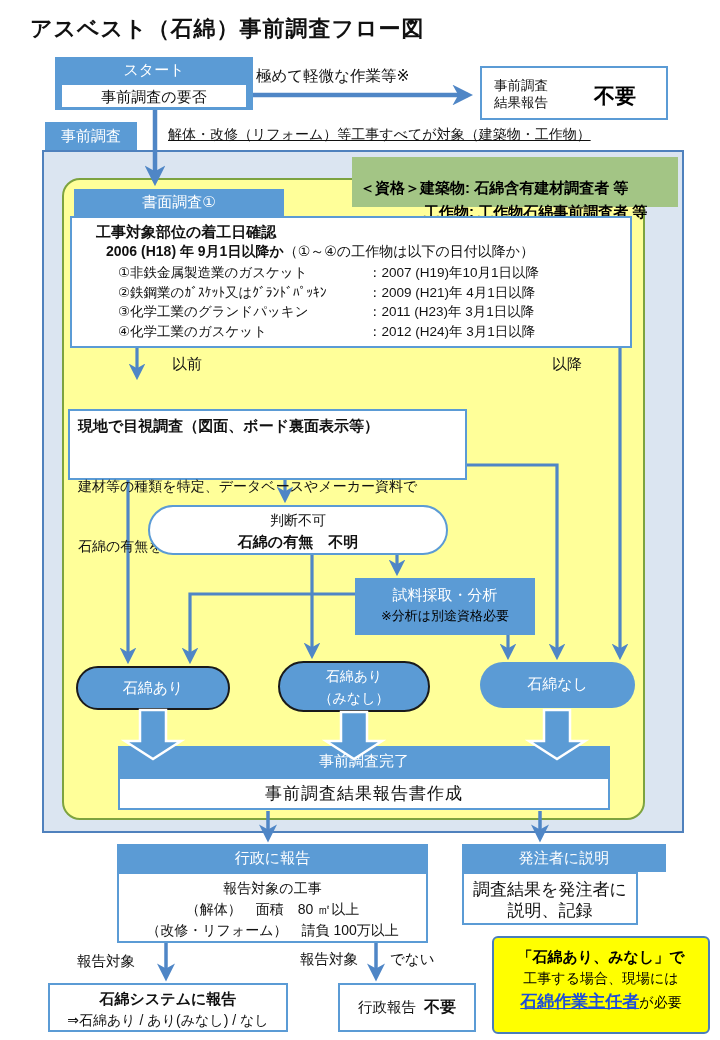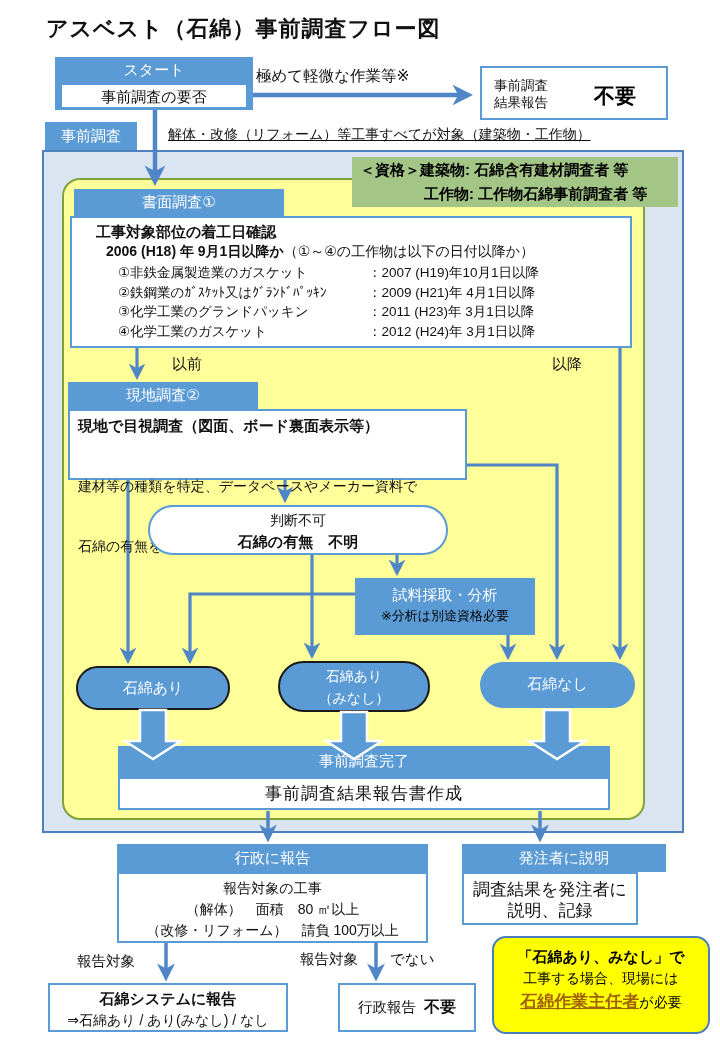--- a/index.html
+++ b/index.html
@@ -3,34 +3,34 @@
 <meta charset="utf-8">
 <style>
   html,body{margin:0;padding:0;background:#fff;}
   body{font-family:"Liberation Sans","DejaVu Sans",sans-serif;color:#111;}
   #stage{position:relative;width:720px;height:1040px;background:#fff;overflow:hidden;}
   .abs{position:absolute;}
   .blue{background:#5b9bd5;color:#fff;}
   .whitebox{background:#fff;border:2px solid #5b9bd5;box-sizing:border-box;}
   .ctr{text-align:center;}
   .b{font-weight:bold;}
-  #title{left:30px;top:14px;font-size:22px;font-weight:bold;letter-spacing:1px;margin-left:16px;}
+  #title{left:30px;top:14px;font-size:22px;font-weight:bold;letter-spacing:1px;}
   
   #start-box{left:55px;top:57px;width:198px;height:53px;}
   #start-box .hd{position:absolute;left:0;top:0;width:100%;height:28px;line-height:26px;font-size:15px;text-align:center;}
   #start-inner{left:60px;top:83px;width:188px;height:26px;line-height:23px;font-size:15px;text-align:center;}
   #minor-label{left:256px;top:66px;width:210px;font-size:15.5px;}
   #no-report{left:480px;top:66px;width:188px;height:54px;}
   #no-report .sm{position:absolute;left:12px;top:9px;font-size:13.5px;line-height:17px;}
   #no-report .big{position:absolute;left:112px;top:14px;font-size:21px;font-weight:bold;color:#000;}
   #survey-tag{left:45px;top:122px;width:92px;height:28px;line-height:28px;font-size:15px;text-align:center;}
   #scope-note{left:168px;top:126px;width:540px;font-size:14px;text-decoration:underline;}
   
   #container{left:42px;top:150px;width:642px;height:683px;background:#dbe5f1;border:2px solid #4f81bd;box-sizing:border-box;}
-  #qual-box{left:352px;top:157px;width:326px;height:50px;background:#a3c585;color:#000;font-weight:bold;font-size:15px;line-height:24px;padding-top:1px;box-sizing:border-box;}
+  #qual-box{left:352px;top:157px;width:326px;height:50px;background:#a3c585;color:#000;font-weight:bold;font-size:15px;line-height:24px;padding-top:19px;box-sizing:border-box;}
   #qual-box .l1{padding-left:8px;}
   #qual-box .l2{padding-left:72px;}
   #yellow{left:62px;top:178px;width:583px;height:642px;background:#ffff99;border:2.5px solid #7da33f;border-radius:18px;box-sizing:border-box;}
   
   #doc-hd{left:74px;top:189px;width:210px;height:27px;line-height:26px;font-size:15px;text-align:center;}
   #doc-body{left:70px;top:216px;width:562px;height:132px;padding:5px 24px;}
   #doc-body .t1{font-size:15px;font-weight:bold;}
   #doc-body .t2{font-size:14px;padding-left:10px;margin:1px 0 2px;}
   #doc-body .row{display:flex;font-size:13.5px;line-height:19.5px;padding-left:22px;}
   #doc-body .row .lab{width:250px;}
@@ -63,25 +63,25 @@
   #owner-hd{left:462px;top:844px;width:204px;height:28px;line-height:27px;font-size:15px;text-align:center;}
   #owner-body{left:462px;top:872px;width:176px;height:53px;font-size:17px;line-height:21px;text-align:center;padding-top:5px;}
   #target-label{left:77px;top:952px;font-size:14.5px;}
   #notarget-label1{left:300px;top:950px;font-size:14.5px;}
   #notarget-label2{left:390px;top:950px;font-size:14.5px;}
   #sys-box{left:48px;top:983px;width:240px;height:49px;text-align:center;}
   #sys-box .t1{font-size:15px;font-weight:bold;line-height:22px;padding-top:3px;}
   #sys-box .t2{font-size:14px;line-height:20px;}
   #noadmin-box{left:338px;top:983px;width:138px;height:49px;display:flex;align-items:center;justify-content:center;font-size:14.5px;}
   #noadmin-box .bold{font-weight:bold;font-size:16px;margin-left:8px;}
-  #note-box{left:492px;top:936px;width:218px;height:98px;background:#ffff00;border:2.5px solid #4a7ebb;border-radius:14px;box-sizing:border-box;text-align:center;color:#000;}
+  #note-box{left:492px;top:936px;width:218px;height:98px;background:#ffff00;border:2.5px solid #4a7ebb;border-radius:6px;box-sizing:border-box;text-align:center;color:#000;}
   #note-box .t1{font-size:15px;font-weight:bold;line-height:23px;padding-top:7px;}
   #note-box .t2{font-size:14px;line-height:20px;}
   #note-box .t3{font-size:14px;line-height:27px;}
-  #note-box .red{color:#a16207;font-weight:bold;font-size:17px;text-decoration:underline;text-align:right;}
+  #note-box .red{color:#1d4ed8;font-weight:bold;font-size:17px;text-decoration:underline;text-align:right;}
   svg.lines{position:absolute;left:0;top:0;pointer-events:none;}
   #flow-svg{z-index:5;}
   #fat-svg{z-index:20;}
   .z10{z-index:10;}
   .z1{z-index:1;}
   .z2{z-index:2;}
 </style>
 </head>
 <body>
 
@@ -168,21 +168,20 @@
         <span>：2011 (H23)年 3月1日以降</span>
       </div>
     <div class="row">
         <span class="lab">④化学工業のガスケット</span>
         <span>：2012 (H24)年 3月1日以降</span>
       </div>
   </div>
   <div id="before-label" class="abs z10">以前</div>
   <div id="after-label" class="abs z10">以降</div>
 
-  <div id="site-hd" class="abs blue z10">現地調査②</div>
   <div id="site-body" class="abs whitebox z10">
     <div class="t1">現地で目視調査（図面、ボード裏面表示等）</div>
     <div class="t2">建材等の種類を特定、データベースやメーカー資料で</div>
     <div class="t2">石綿の有無を確認</div>
   </div>
 
   <div id="undet" class="abs ctr z10">
     <div class="t1">判断不可</div>
     <div class="t2">石綿の有無　不明</div>
   </div>

